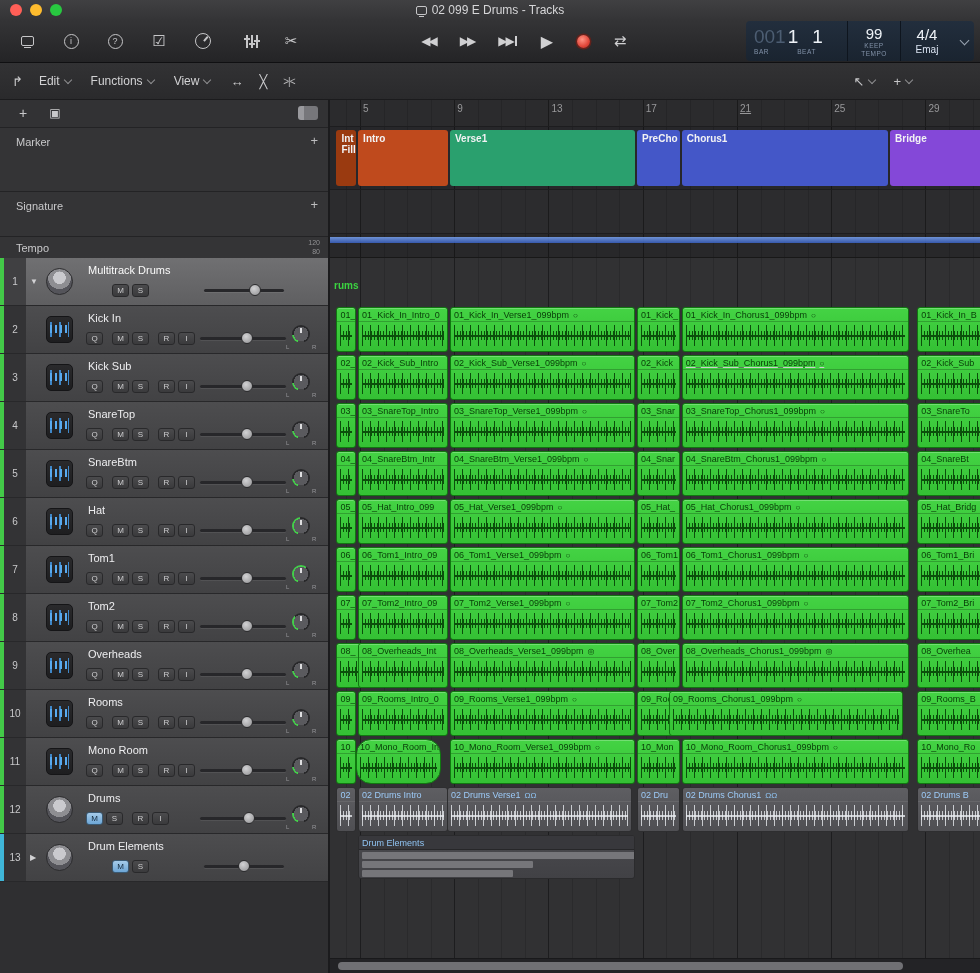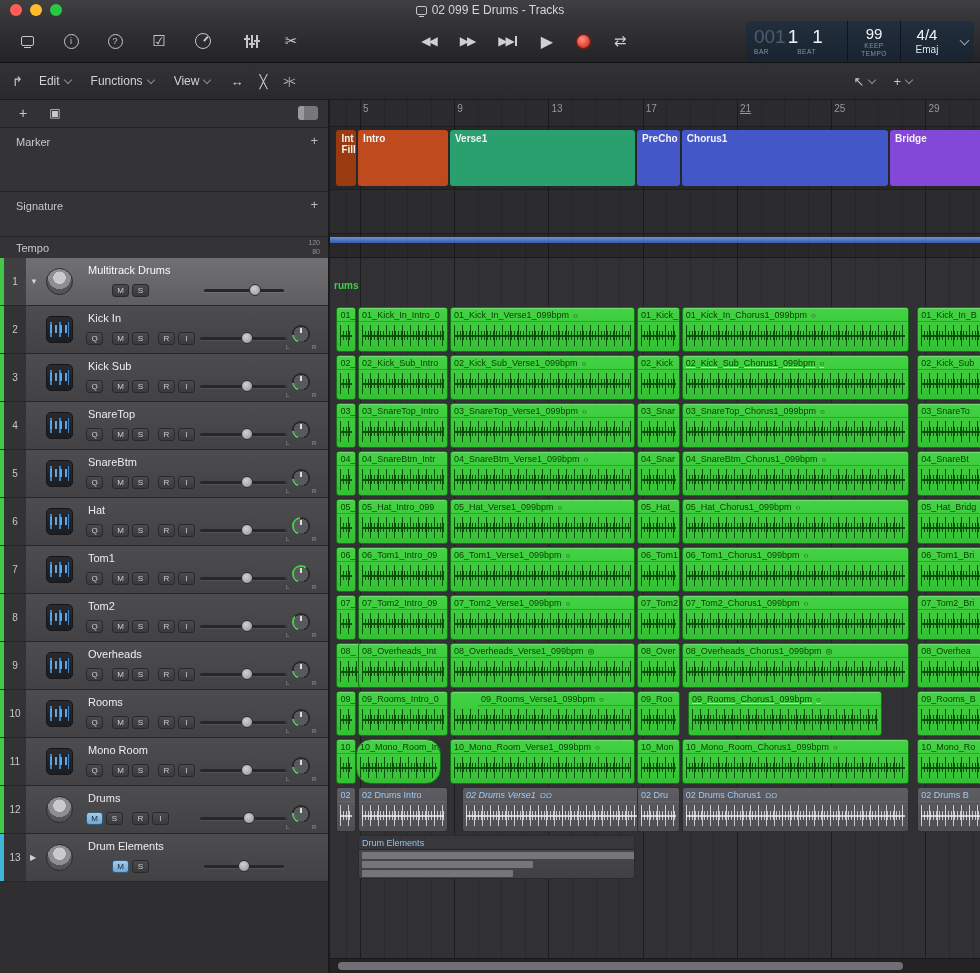--- a/index.html
+++ b/index.html
@@ -745,29 +745,29 @@
         </div>
         <div class="lane" style="top: 432px;">
           <div class="region green" style="left: 6.44px; width: 19.6752px;">
             <div class="rlabel">09_</div>
             <div class="wv"></div>
           </div>
           <div class="region green" style="left: 28.1152px; width: 89.884px;">
             <div class="rlabel">09_Rooms_Intro_0</div>
             <div class="wv"></div>
           </div>
-          <div class="region green" style="left: 119.999px; width: 185.066px; padding-left: 27px;">
+          <div class="region green" style="left: 119.999px; width: 185.066px;">
             <div class="rlabel">09_Rooms_Verse1_099bpm<span class="badge">○</span></div>
             <div class="wv"></div>
           </div>
           <div class="region green" style="left: 307.066px; width: 42.764px;">
             <div class="rlabel">09_Roo</div>
             <div class="wv"></div>
           </div>
-          <div class="region green" style="left: 358px; width: 194px; text-decoration: underline;">
+          <div class="region green" style="left: 339px; width: 234px;">
             <div class="rlabel">09_Rooms_Chorus1_099bpm<span class="badge">○</span></div>
             <div class="wv"></div>
           </div>
           <div class="region green" style="left: 587.194px; width: 72.214px;">
             <div class="rlabel">09_Rooms_B</div>
             <div class="wv"></div>
           </div>
         </div>
         <div class="lane" style="top: 480px;">
           <div class="region green" style="left: 6.44px; width: 19.6752px;">
@@ -797,21 +797,21 @@
         </div>
         <div class="lane" style="top: 528px;">
           <div class="region gray" style="left: 6.44px; width: 19.6752px;">
             <div class="rlabel">02</div>
             <div class="wv"></div>
           </div>
           <div class="region gray" style="left: 28.1152px; width: 89.884px;">
             <div class="rlabel">02 Drums Intro</div>
             <div class="wv"></div>
           </div>
-          <div class="region gray" style="left: 132px; width: 185.066px; font-style: italic;">
+          <div class="region gray" style="left: 117px; width: 185.066px;">
             <div class="rlabel">02 Drums Verse1<span class="badge">ΩΩ</span></div>
             <div class="wv"></div>
           </div>
           <div class="region gray" style="left: 307.066px; width: 42.764px;">
             <div class="rlabel">02 Dru</div>
             <div class="wv"></div>
           </div>
           <div class="region gray" style="left: 351.83px; width: 227.474px;">
             <div class="rlabel">02 Drums Chorus1<span class="badge">ΩΩ</span></div>
             <div class="wv"></div>

